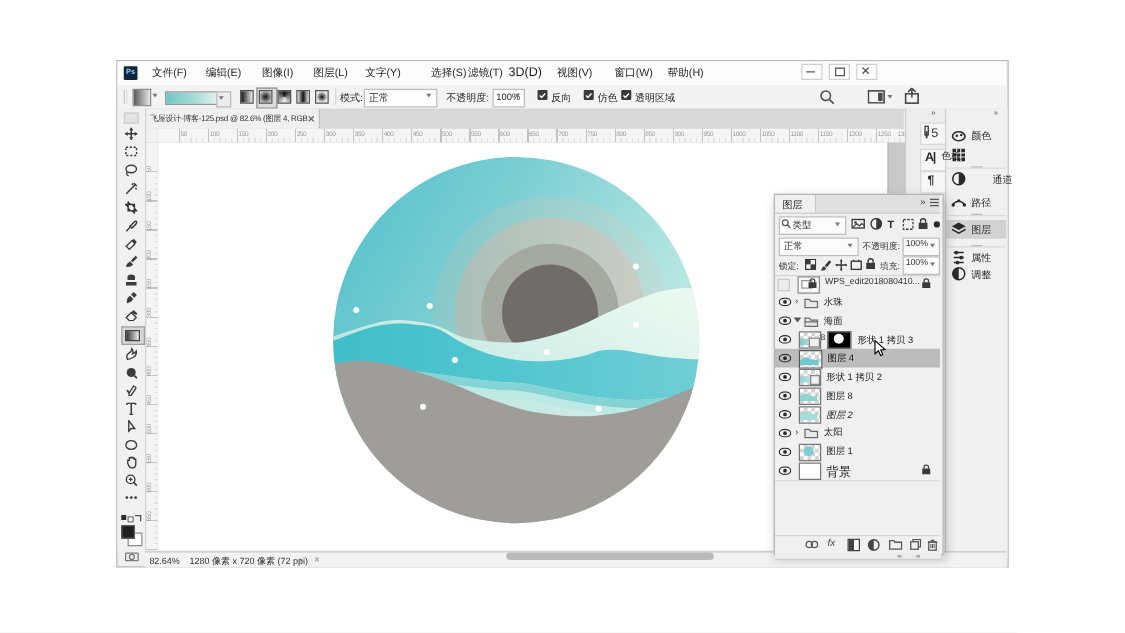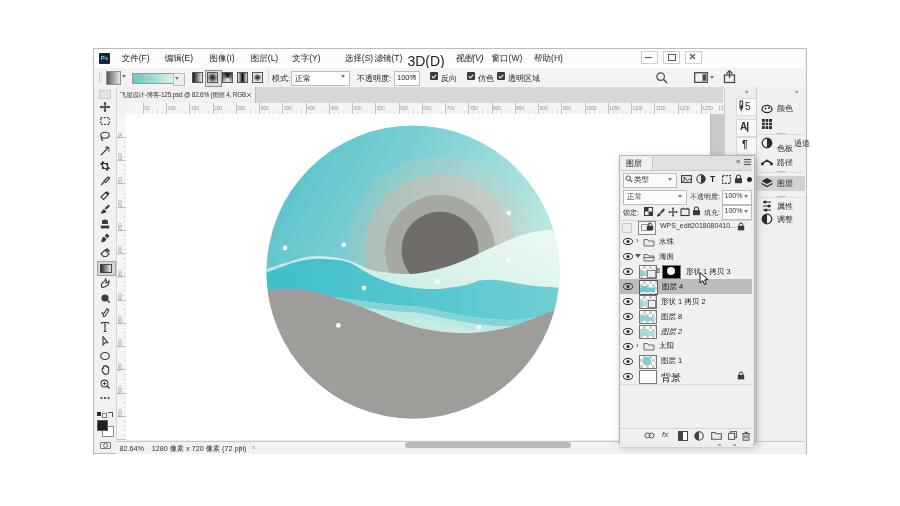--- a/index.html
+++ b/index.html
@@ -12,22 +12,22 @@
 
 <div class="a" style="left:94px;top:49px;width:711px;height:19px;background:#fcfcfc;border-bottom:1px solid #e8e8e8;"></div>
 <div class="a" style="left:99px;top:53px;width:11px;height:11px;background:#10263c;border-radius:1px;color:#7fd0f7;font-size:6px;line-height:11px;text-align:center;font-weight:bold;">Ps</div>
 <div class="t" style="left:116.6px;top:53px;font-size:8.5px;color:#1f1f1f;width:38px;text-align:center;">文件(F)</div>
 <div class="t" style="left:159.8px;top:53px;font-size:8.5px;color:#1f1f1f;width:38px;text-align:center;">编辑(E)</div>
 <div class="t" style="left:203.1px;top:53px;font-size:8.5px;color:#1f1f1f;width:38px;text-align:center;">图像(I)</div>
 <div class="t" style="left:245.5px;top:53px;font-size:8.5px;color:#1f1f1f;width:38px;text-align:center;">图层(L)</div>
 <div class="t" style="left:287.4px;top:53px;font-size:8.5px;color:#1f1f1f;width:38px;text-align:center;">文字(Y)</div>
 <div class="t" style="left:340px;top:53px;font-size:8.5px;color:#1f1f1f;width:38px;text-align:center;">选择(S)</div>
 <div class="t" style="left:369.4px;top:53px;font-size:8.5px;color:#1f1f1f;width:38px;text-align:center;">滤镜(T)</div>
-<div class="t" style="left:406.8px;top:53px;font-size:14px;color:#1f1f1f;width:38px;text-align:right;">3D(D)</div>
-<div class="t" style="left:445.5px;top:53px;font-size:8.5px;color:#1f1f1f;width:38px;text-align:right;font-style:italic;">视图(V)</div>
+<div class="t" style="left:406.8px;top:53px;font-size:10px;color:#1f1f1f;width:38px;text-align:left;">3D(D)</div>
+<div class="t" style="left:445.5px;top:53px;font-size:8.5px;color:#1f1f1f;width:38px;text-align:left;">视图(V)</div>
 <div class="t" style="left:487.9px;top:53px;font-size:8.5px;color:#1f1f1f;width:38px;text-align:center;">窗口(W)</div>
 <div class="t" style="left:529.5px;top:53px;font-size:8.5px;color:#1f1f1f;width:38px;text-align:center;">帮助(H)</div>
 <div class="a" style="left:641px;top:51px;width:15px;height:11px;background:#fff;border:1px solid #cfcfcf;"></div>
 <div class="a" style="left:663px;top:51px;width:15px;height:11px;background:#fff;border:1px solid #cfcfcf;"></div>
 <div class="a" style="left:685px;top:51px;width:15px;height:11px;background:#fff;border:1px solid #cfcfcf;"></div>
 <div class="a" style="left:645px;top:56.5px;width:7px;height:1.2px;background:#555;"></div>
 <div class="a" style="left:668px;top:53.5px;width:5.5px;height:5.5px;border:1.2px solid #555;"></div>
 <svg class="a" style="left:689px;top:53px" width="7" height="7" viewBox="0 0 7 7">
     <path d="M1 1 L6 6 M6 1 L1 6" stroke="#555" stroke-width="1.1"></path>
   </svg>
@@ -296,21 +296,21 @@
 <svg class="a" style="left:761px;top:101.5px" width="12" height="12" viewBox="0 0 12 12">
     <ellipse cx="6" cy="7" rx="5" ry="3.6" fill="none" stroke="#2a2a2a" stroke-width="1.3"></ellipse>
     <circle cx="4.5" cy="6.5" r="1" fill="#2a2a2a"></circle>
     <circle cx="8" cy="6" r="1" fill="#2a2a2a"></circle>
   </svg>
 <div class="t" style="left:777px;top:102.5px;font-size:8px;color:#2a2a2a;">颜色</div>
 <svg class="a" style="left:761px;top:118px" width="12" height="12" viewBox="0 0 12 12">
     <rect x="1" y="1" width="10" height="10" fill="#2a2a2a"></rect>
     <path d="M1 4.3 L11 4.3 M1 7.6 L11 7.6 M4.3 1 L4.3 11 M7.6 1 L7.6 11" stroke="#f0f0f0" stroke-width="0.9"></path>
   </svg>
-<div class="t" style="left:777px;top:119px;font-size:8px;color:#2a2a2a;margin-top:24px;">色板</div>
+<div class="t" style="left:753px;top:119px;font-size:8px;color:#2a2a2a;">色板</div>
 <svg class="a" style="left:761px;top:137px" width="12" height="12" viewBox="0 0 12 12">
     <circle cx="6" cy="6" r="4.8" fill="none" stroke="#2a2a2a" stroke-width="1.2"></circle>
     <path d="M6 1.2 A4.8 4.8 0 0 1 6 10.8 Z" fill="#2a2a2a"></path>
   </svg>
 <div class="t" style="left:794px;top:138px;font-size:8px;color:#2a2a2a;">通道</div>
 <svg class="a" style="left:761px;top:156px" width="12" height="12" viewBox="0 0 12 12">
     <path d="M1 8 Q6 2 11 8" fill="none" stroke="#2a2a2a" stroke-width="1.3"></path>
     <circle cx="1.5" cy="8" r="1.4" fill="#2a2a2a"></circle>
     <circle cx="10.5" cy="8" r="1.4" fill="#2a2a2a"></circle>
     <circle cx="6" cy="4.6" r="1.2" fill="#2a2a2a"></circle>

